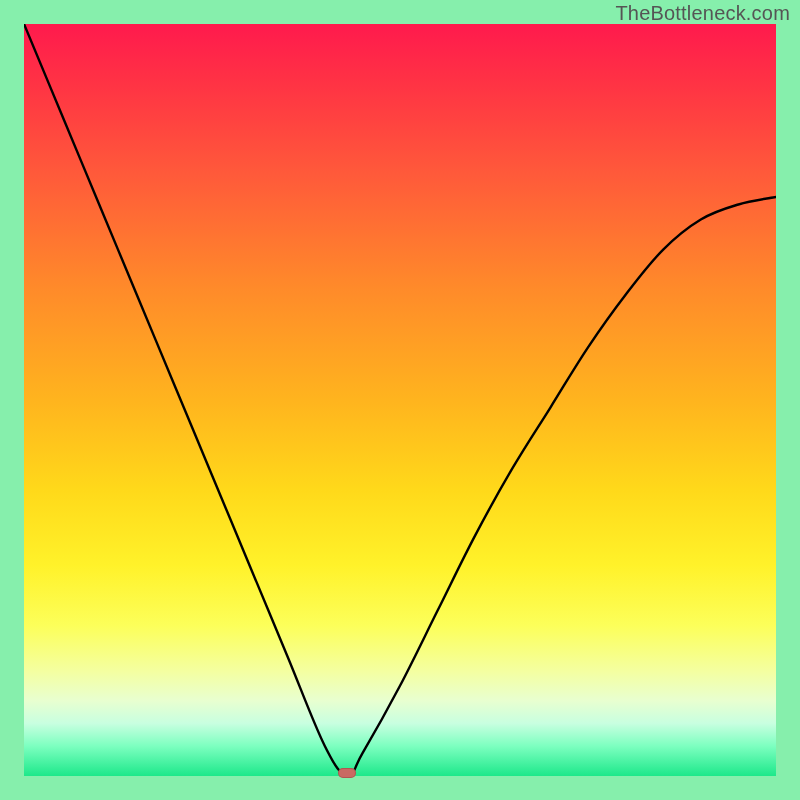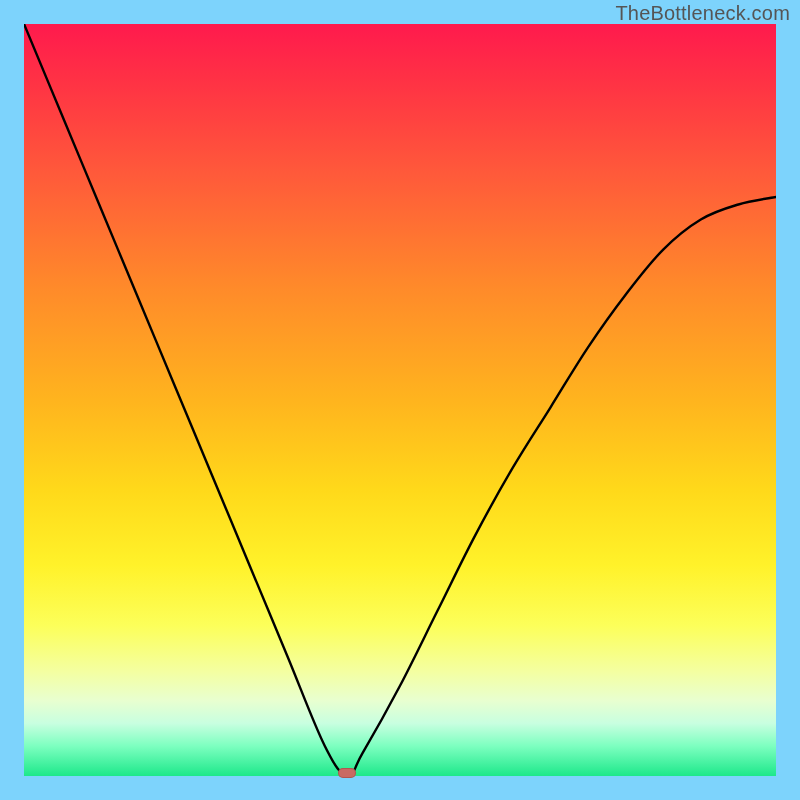--- a/index.html
+++ b/index.html
@@ -8,21 +8,21 @@
     width: 800px;
     height: 800px;
     overflow: hidden;
     background: #000;
     font-family: Arial, Helvetica, sans-serif;
   }
   .frame {
     position: relative;
     width: 800px;
     height: 800px;
-    background: #7dd3fc;
+    background: #86efac;
   }
   .watermark {
     position: absolute;
     top: 2px;
     right: 10px;
     color: #555;
     font-size: 20px;
     font-weight: 500;
     letter-spacing: 0.2px;
     z-index: 5;

